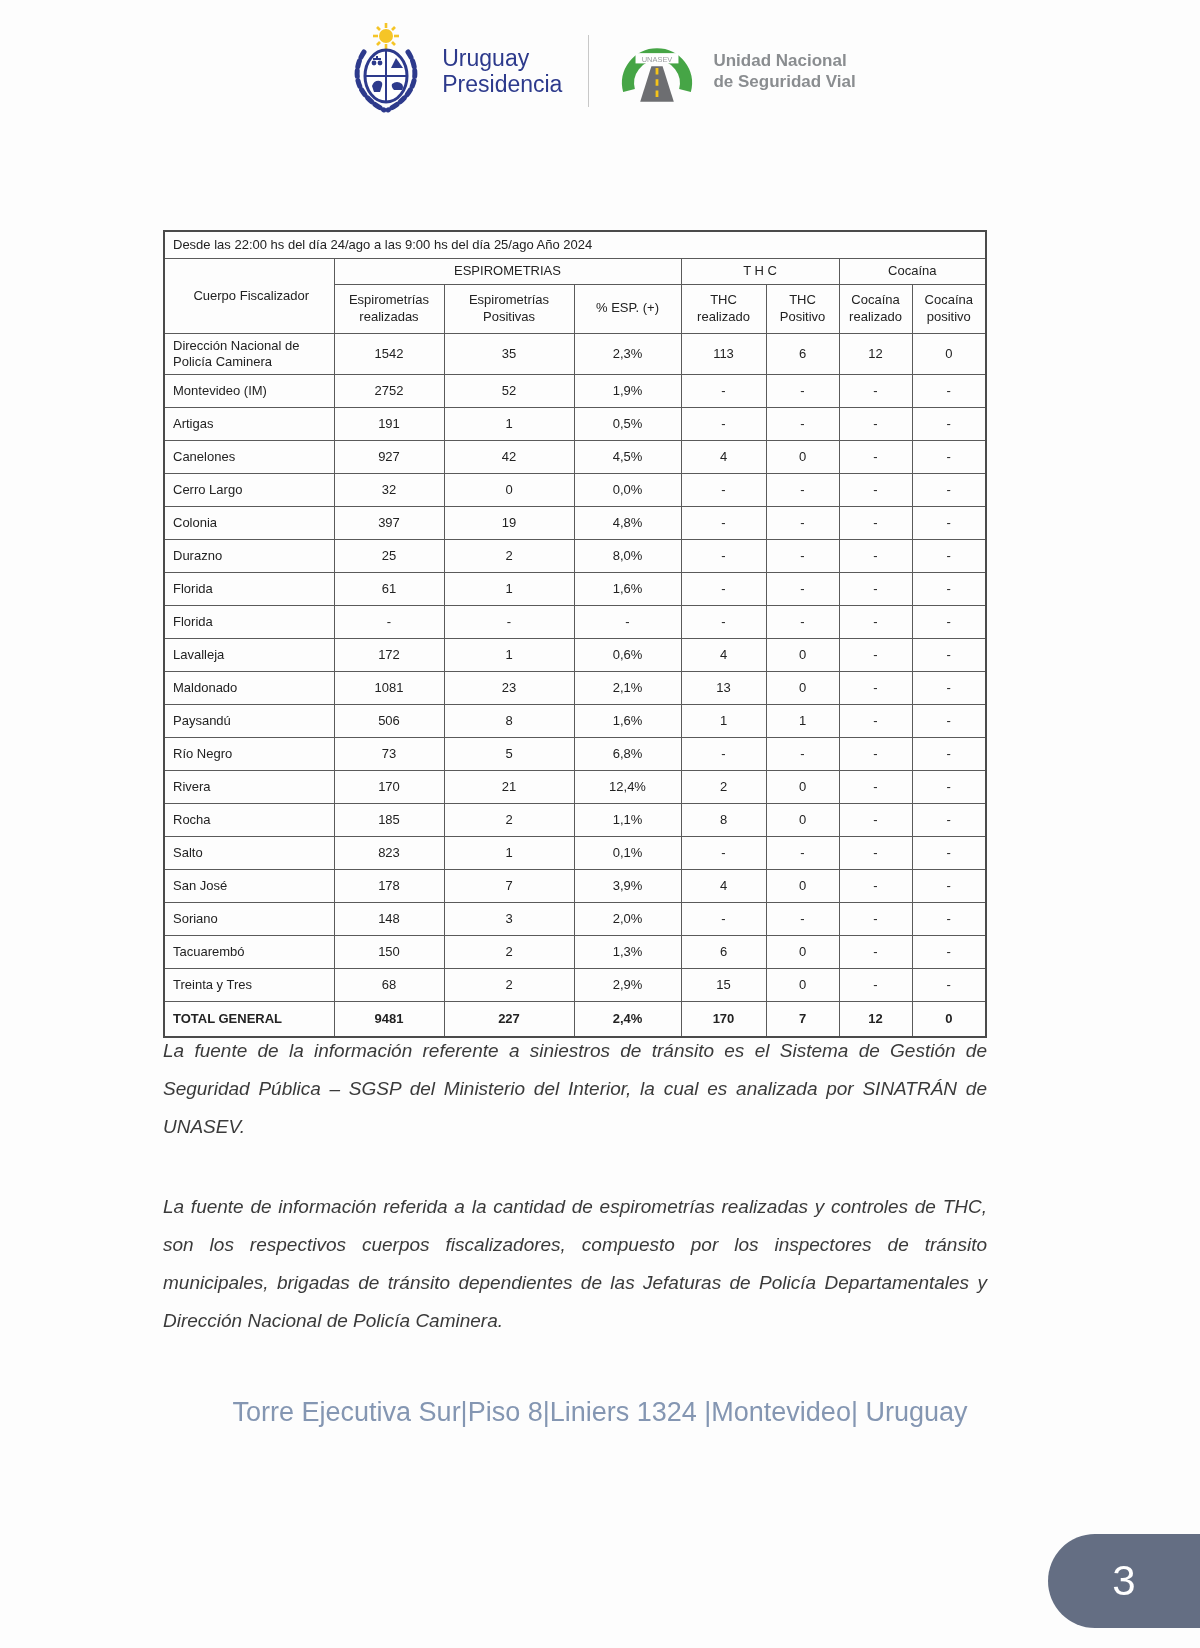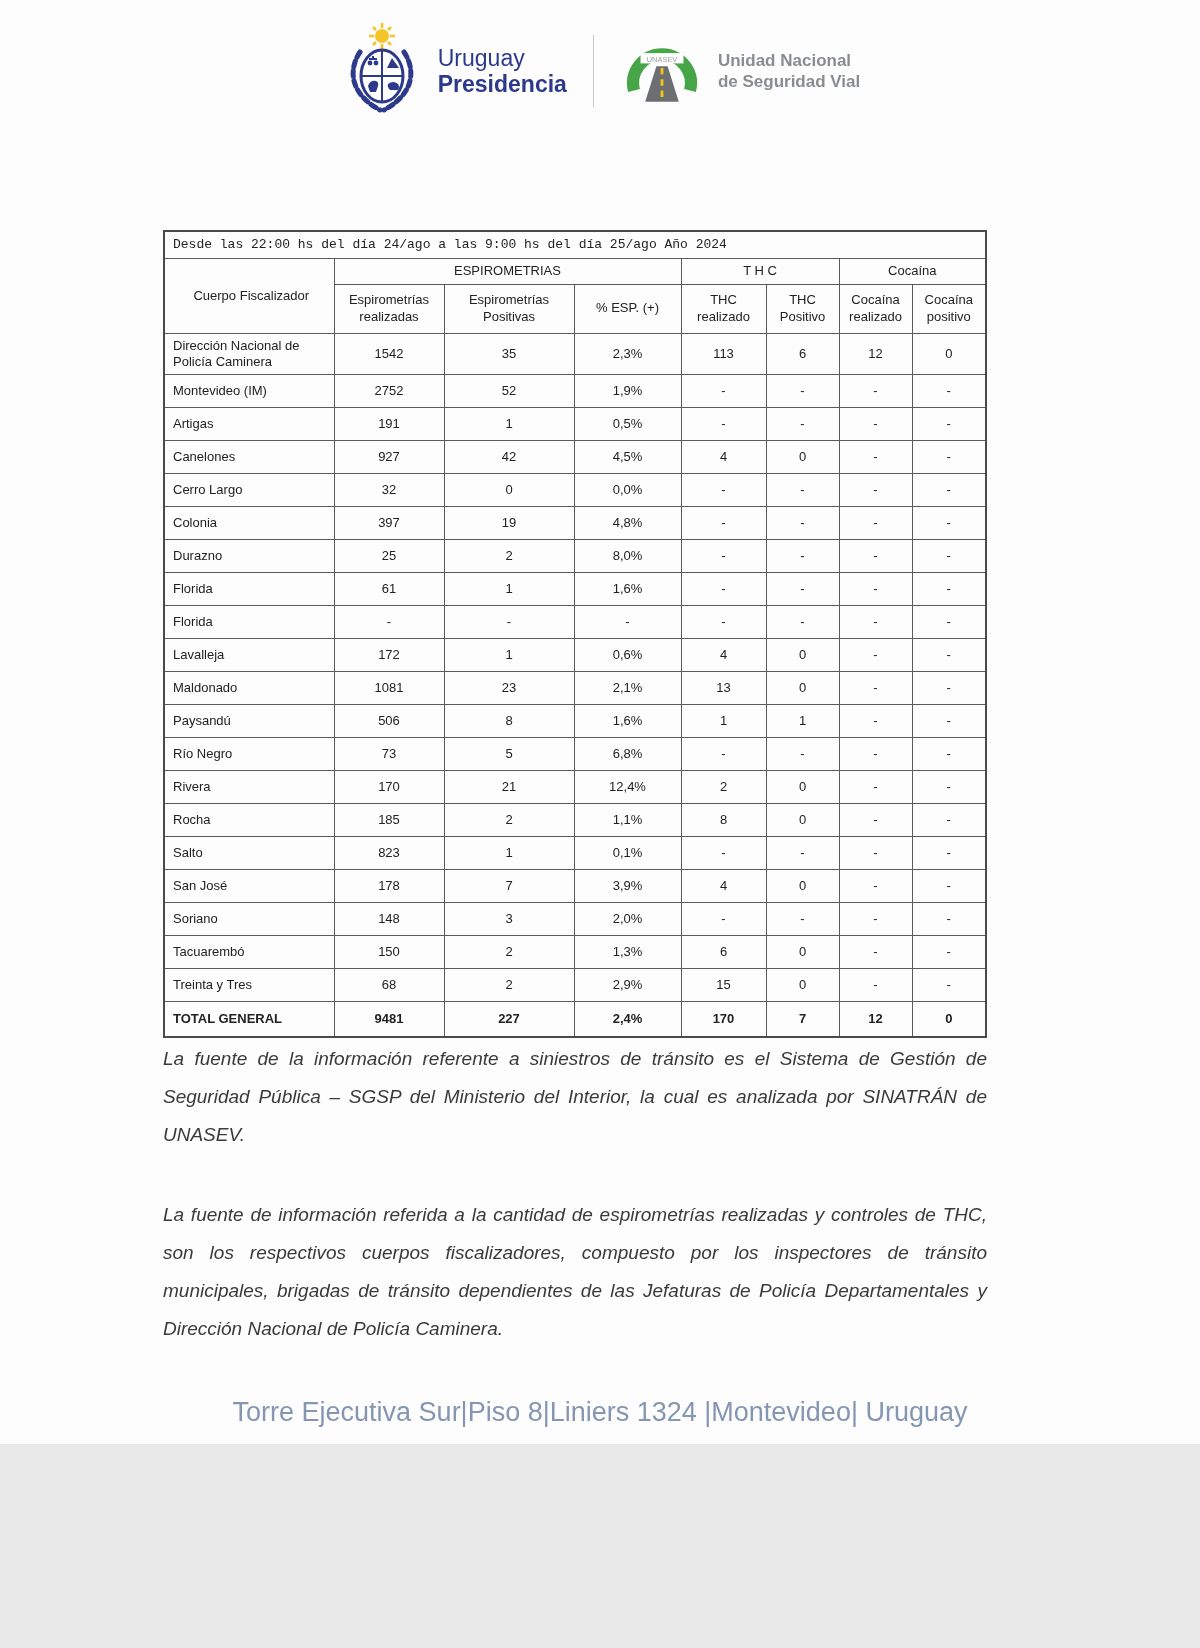--- a/index.html
+++ b/index.html
@@ -1,68 +1,68 @@
 <!DOCTYPE html>
 <html lang="es"><head>
 <meta charset="utf-8">
 <style>
   html,body{margin:0;padding:0;background:#e8e8e8;}
   .page{
     position:relative;
-    width:1200px;height:1444px;
+    width:1200px;height:1648px;
     margin:0 auto;
     background:#fdfdfd;
     font-family:"Liberation Sans", sans-serif;
     color:#2b2b2b;
     overflow:hidden;
   }
 
   
   .brand{
     position:absolute;top:22px;left:0;width:100%;
     display:flex;justify-content:center;align-items:center;gap:26px;
   }
   .brand-block{display:flex;align-items:center;gap:14px;}
   .brand-left-text{line-height:1.15;}
   .brand-left-line1{font-size:23px;color:#2d3a8c;font-weight:400;}
-  .brand-left-line2{font-size:23px;color:#2d3a8c;font-weight:700;}
+  .brand-left-line2{font-size:23px;color:#2d3a8c;font-weight:400;}
   .brand-divider{width:1px;height:72px;background:#c8c8c8;}
   .brand-right-text{line-height:1.25;font-size:17px;font-weight:700;color:#8a8d90;}
 
   
   .tablewrap{position:absolute;top:230px;left:163px;width:824px;}
   table.data{
     border-collapse:collapse;width:100%;
     font-size:13px;color:#222;
     border:2px solid #4a4a4a;
   }
   table.data td, table.data th{
     border:1.5px solid #5a5a5a;
     padding:4px 4px;
     text-align:center;
     vertical-align:middle;
     font-weight:400;
     line-height:1.25;
   }
-  .caption-cell{text-align:left !important;font-weight:700;padding:5px 8px !important;font-family:Liberation Mono, monospace;}
+  .caption-cell{text-align:left !important;font-weight:700;padding:5px 8px !important;}
   th.group{font-weight:700;}
   th.group-coc{font-weight:400;}
   th.corner{font-weight:700;text-align:right;padding-left:8px !important;}
   th.sub{font-weight:400;height:40px;}
   td.name-col{text-align:left !important;padding-left:8px !important;}
   tr[data-name="table-row"] td{height:24px;}
   tr[data-name="total-row"] td{font-weight:700;height:26px;}
 
   
   .notes{
     position:absolute;left:163px;top:1032px;width:824px;
     font-style:italic;font-size:19px;line-height:38px;
     text-align:justify;color:#3a3a3a;
   }
-  .notes p{margin:8px 0 42px 0;}
+  .notes p{margin:0 0 42px 0;}
 
   
   .footer-text{
     position:absolute;left:0;width:100%;top:1392px;
     text-align:center;color:#8496b2;font-size:27px;line-height:1.55;
   }
   .page-badge{
     position:absolute;right:0;top:1534px;
     width:152px;height:94px;
     background:#646e83;

